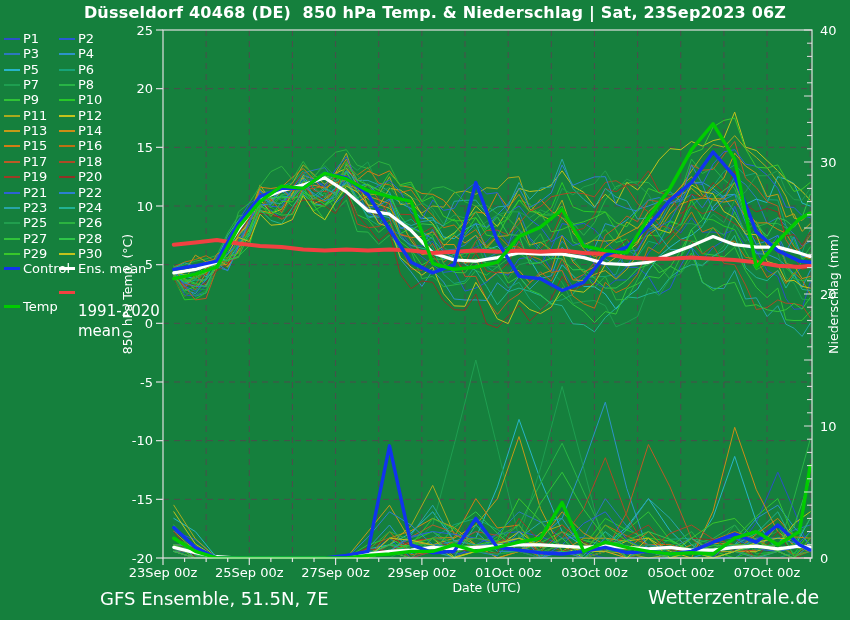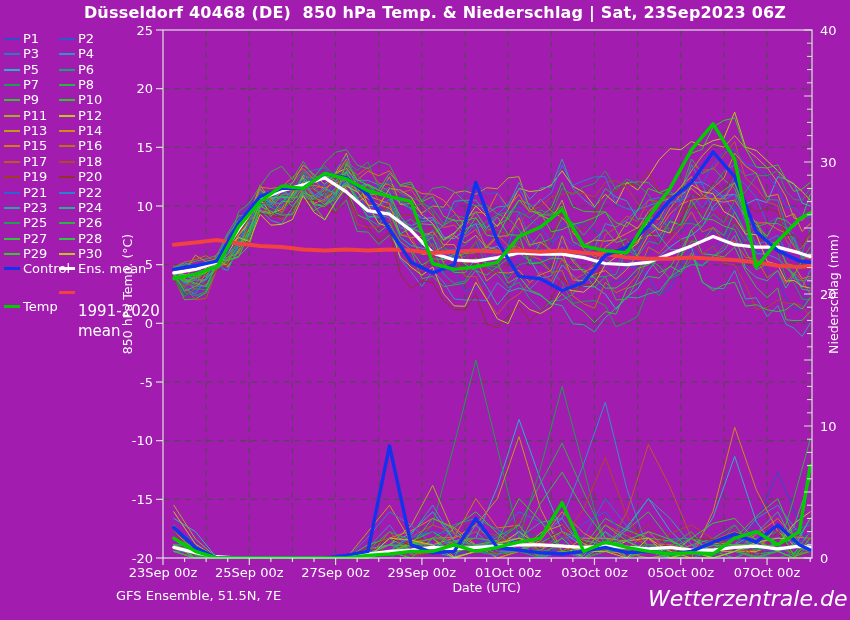--- a/index.html
+++ b/index.html
@@ -1,27 +1,27 @@
 <!DOCTYPE html>
 <html><head>
 <meta charset="utf-8">
 <style>
   html,body{margin:0;padding:0;background:#000;width:850px;height:620px;overflow:hidden;}
   body{font-family:"DejaVu Sans",sans-serif;color:#fff;position:relative;}
-  .page{position:absolute;inset:0;width:850px;height:620px;background:#a21caf;}
+  .page{position:absolute;inset:0;width:850px;height:620px;background:#15803d;}
   .title{position:absolute;top:3px;left:40px;width:790px;text-align:center;
          font-size:16px;font-weight:bold;letter-spacing:0.2px;white-space:pre;}
   #legend{position:absolute;top:0;left:2px;width:165px;height:330px;font-size:13px;}
   .leg-item{position:absolute;height:15px;line-height:15px;white-space:nowrap;}
   .leg-sw{position:absolute;left:0;top:7px;width:16px;height:2px;display:block;}
   .leg-sw.thick{height:3px;top:6px;}
   .leg-lb{position:absolute;left:19px;top:0;}
   .leg-wrap{position:absolute;white-space:normal;line-height:20px;font-size:15px;margin-top:16px;}
-  .footer-left{position:absolute;left:116px;top:588px;font-size:13px;}
-  .footer-right{position:absolute;left:648px;top:586px;font-size:22px;font-style:italic;}
+  .footer-left{position:absolute;left:100px;top:588px;font-size:18px;}
+  .footer-right{position:absolute;left:648px;top:586px;font-size:19px;}
   svg text{font-family:"DejaVu Sans",sans-serif;fill:#ffffff;}
 </style>
 </head>
 <body>
 
 <div class="page">
   <div class="title">Düsseldorf 40468 (DE)  850 hPa Temp. &amp; Niederschlag | Sat, 23Sep2023 06Z</div>
   <svg id="chart" width="850" height="620">
       <defs>
         <clipPath id="plotclip">

